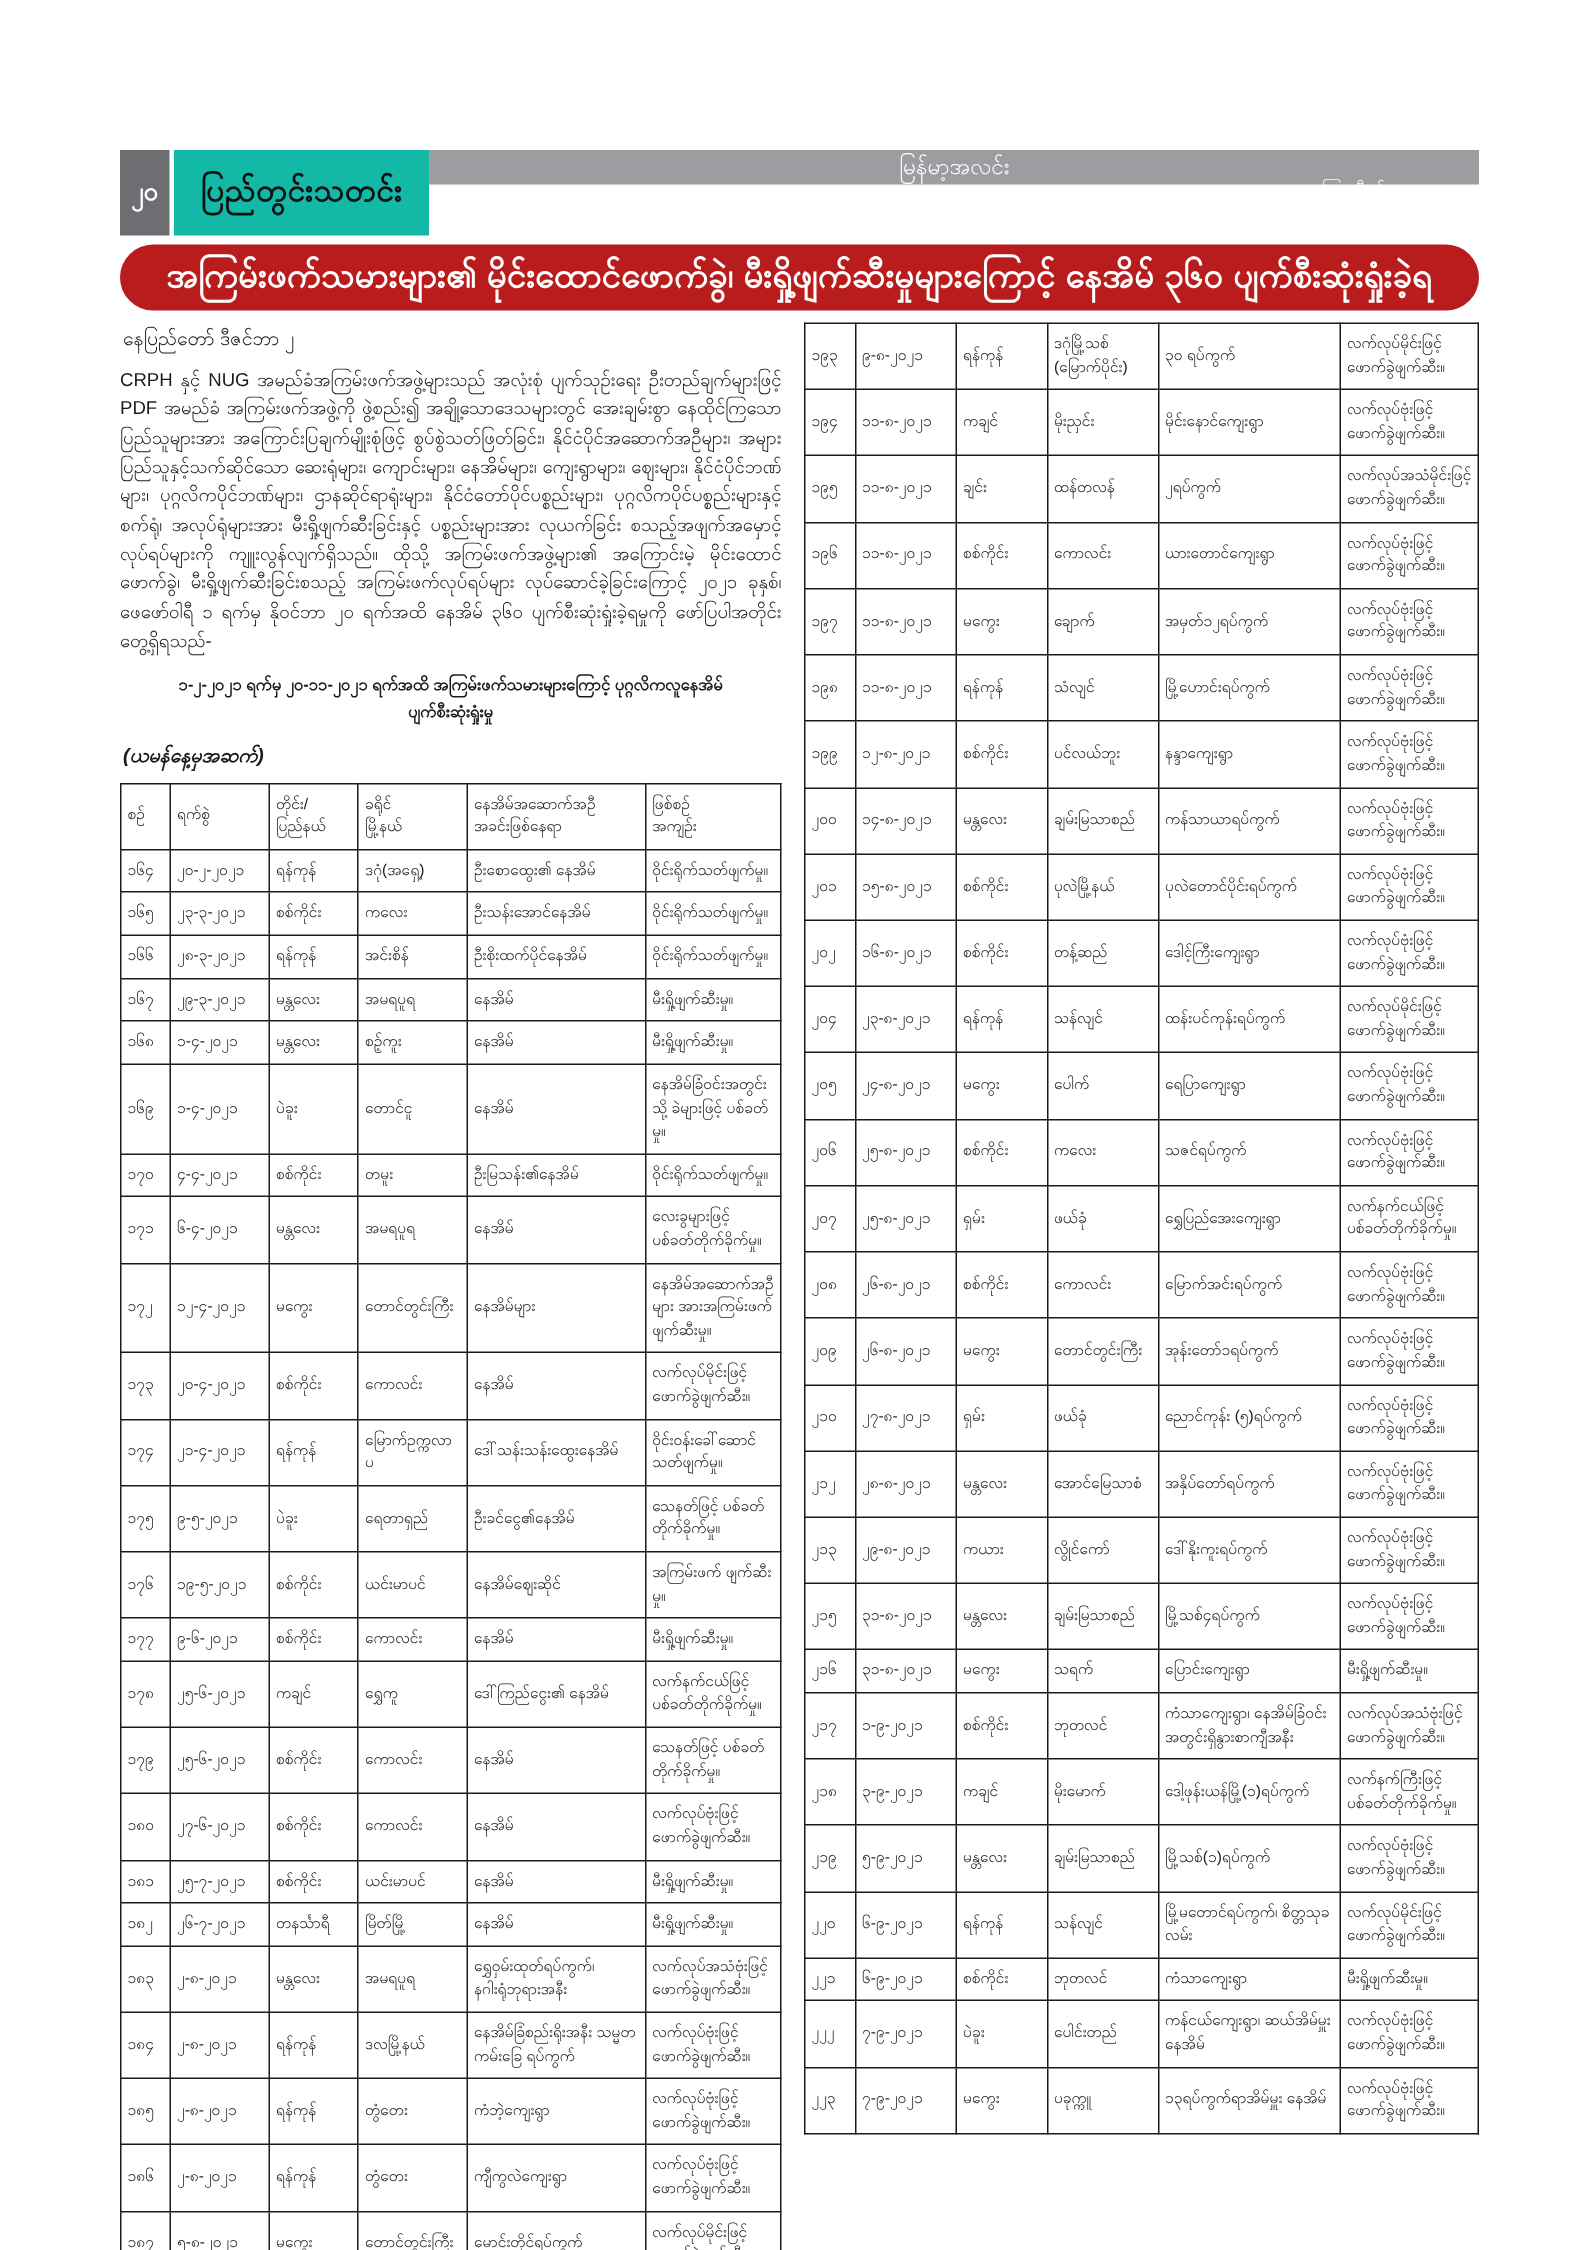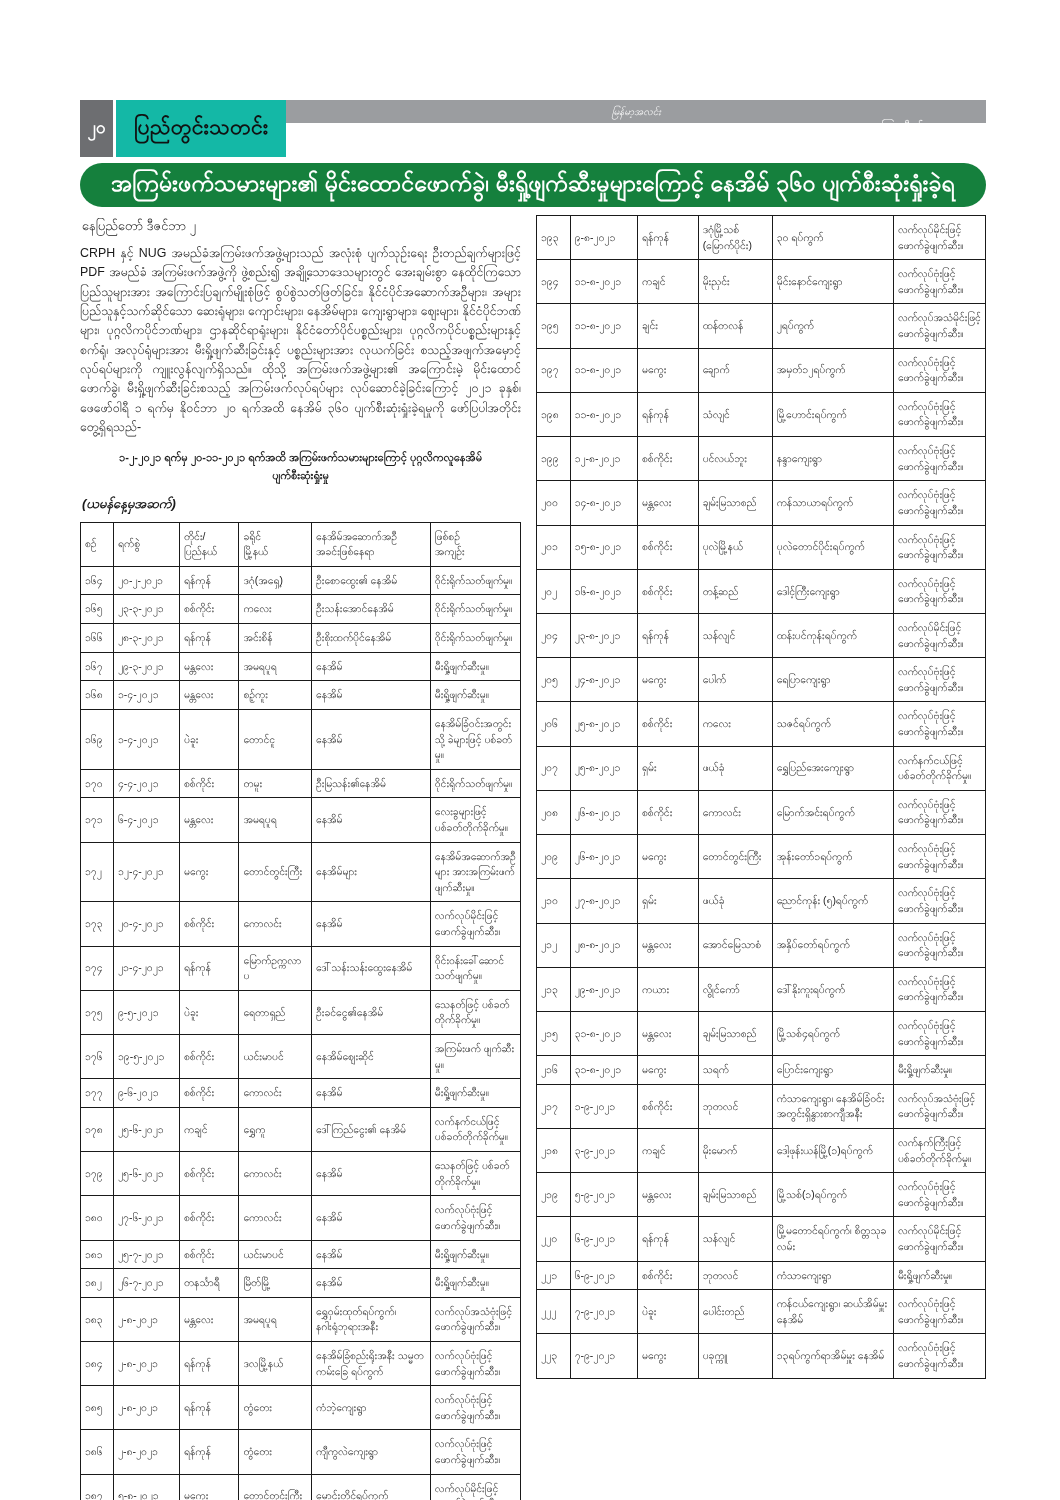--- a/index.html
+++ b/index.html
@@ -22,22 +22,21 @@
     height:57px; background:#f7c600; color:#111;
     display:flex; align-items:center; justify-content:center;
     font-size:21px; font-weight:bold; padding:0 18px; letter-spacing:0.5px;
   }
   .topstrip {
     flex:1; height:23px; background:#9b9da0; position:relative; color:#fff;
   }
   .masthead {
     position:absolute; left:0; right:0; top:0; height:24px;
     display:flex; align-items:center; justify-content:center;
-    font-size:10px;
-    font-style:italic;
+    font-size:15px;
   }
   .issue-date {
     position:absolute; right:8px; top:16px; height:23px;
     display:flex; align-items:center; font-size:11.5px;
   }
 
   
   .banner {
     margin-top:6px; background:#636466; color:#fff;
     min-height:44px; display:flex; align-items:center; justify-content:center;
@@ -74,21 +73,21 @@
 
     <div class="band">
       <div class="pagenum-box" style="background: rgb(109, 110, 113);">၂၀</div>
       <div class="section-box" style="background: #14b8a6;">ပြည်တွင်းသတင်း</div>
       <div class="topstrip" style="background: rgb(155, 157, 160);">
         <div class="masthead">မြန်မာ့အလင်း</div>
         <div class="issue-date">သောကြာ၊ ဒီဇင်ဘာ ၃၊ ၂၀၂၁</div>
       </div>
     </div>
 
-    <div class="banner" style="background: #15803d; border-radius: 22px;">အကြမ်းဖက်သမားများ၏ မိုင်းထောင်ဖောက်ခွဲ၊ မီးရှို့ဖျက်ဆီးမှုများကြောင့်  နေအိမ် ၃၆၀  ပျက်စီးဆုံးရှုံးခဲ့ရ</div>
+    <div class="banner" style="background: #b91c1c; border-radius: 22px;">အကြမ်းဖက်သမားများ၏ မိုင်းထောင်ဖောက်ခွဲ၊ မီးရှို့ဖျက်ဆီးမှုများကြောင့်  နေအိမ် ၃၆၀  ပျက်စီးဆုံးရှုံးခဲ့ရ</div>
 
     <div class="cols">
 
       <div class="col-left">
         <div class="dateline">နေပြည်တော်  ဒီဇင်ဘာ  ၂</div>
         <div class="bodytext">CRPH နှင့် NUG အမည်ခံအကြမ်းဖက်အဖွဲ့များသည် အလုံးစုံ ပျက်သုဉ်းရေး ဦးတည်ချက်များဖြင့် PDF အမည်ခံ အကြမ်းဖက်အဖွဲ့ကို ဖွဲ့စည်း၍ အချို့သောဒေသများတွင် အေးချမ်းစွာ နေထိုင်ကြသော ပြည်သူများအား အကြောင်းပြချက်မျိုးစုံဖြင့် စွပ်စွဲသတ်ဖြတ်ခြင်း၊ နိုင်ငံပိုင်အဆောက်အဦများ၊ အများပြည်သူနှင့်သက်ဆိုင်သော ဆေးရုံများ၊ ကျောင်းများ၊ နေအိမ်များ၊ ကျေးရွာများ၊ ဈေးများ၊ နိုင်ငံပိုင်ဘဏ်များ၊ ပုဂ္ဂလိကပိုင်ဘဏ်များ၊ ဌာနဆိုင်ရာရုံးများ၊ နိုင်ငံတော်ပိုင်ပစ္စည်းများ၊ ပုဂ္ဂလိကပိုင်ပစ္စည်းများနှင့် စက်ရုံ၊ အလုပ်ရုံများအား မီးရှို့ဖျက်ဆီးခြင်းနှင့် ပစ္စည်းများအား လုယက်ခြင်း စသည့်အဖျက်အမှောင့်လုပ်ရပ်များကို ကျူးလွန်လျက်ရှိသည်။ ထိုသို့ အကြမ်းဖက်အဖွဲ့များ၏ အကြောင်းမဲ့ မိုင်းထောင်ဖောက်ခွဲ၊ မီးရှို့ဖျက်ဆီးခြင်းစသည့် အကြမ်းဖက်လုပ်ရပ်များ လုပ်ဆောင်ခဲ့ခြင်းကြောင့် ၂၀၂၁ ခုနှစ်၊ ဖေဖော်ဝါရီ ၁ ရက်မှ နိုဝင်ဘာ ၂၀ ရက်အထိ နေအိမ် ၃၆၀ ပျက်စီးဆုံးရှုံးခဲ့ရမှုကို ဖော်ပြပါအတိုင်း တွေ့ရှိရသည်-</div>
         <div class="subhead">၁-၂-၂၀၂၁ ရက်မှ ၂၀-၁၁-၂၀၂၁ ရက်အထိ အကြမ်းဖက်သမားများကြောင့် ပုဂ္ဂလိကလူနေအိမ်ပျက်စီးဆုံးရှုံးမှု</div>
         <div class="cont-note">(ယမန်နေ့မှအဆက်)</div>
 
         <table class="news">
@@ -340,20 +339,28 @@
               </tr>
               <tr>
                 <td>၁၉၅</td>
                 <td>၁၁-၈-၂၀၂၁</td>
                 <td>ချင်း</td>
                 <td>ထန်တလန်</td>
                 <td>၂ရပ်ကွက်</td>
                 <td>လက်လုပ်အသံမိုင်းဖြင့် ဖောက်ခွဲဖျက်ဆီး။</td>
               </tr>
               <tr>
+                <td>၁၉၆</td>
+                <td>၁၁-၈-၂၀၂၁</td>
+                <td>စစ်ကိုင်း</td>
+                <td>ကောလင်း</td>
+                <td>ယားတောင်ကျေးရွာ</td>
+                <td>လက်လုပ်ဗုံးဖြင့် ဖောက်ခွဲဖျက်ဆီး။</td>
+              </tr>
+              <tr>
                 <td>၁၉၇</td>
                 <td>၁၁-၈-၂၀၂၁</td>
                 <td>မကွေး</td>
                 <td>ချောက်</td>
                 <td>အမှတ်၁၂ရပ်ကွက်</td>
                 <td>လက်လုပ်ဗုံးဖြင့် ဖောက်ခွဲဖျက်ဆီး။</td>
               </tr>
               <tr>
                 <td>၁၉၈</td>
                 <td>၁၁-၈-၂၀၂၁</td>

